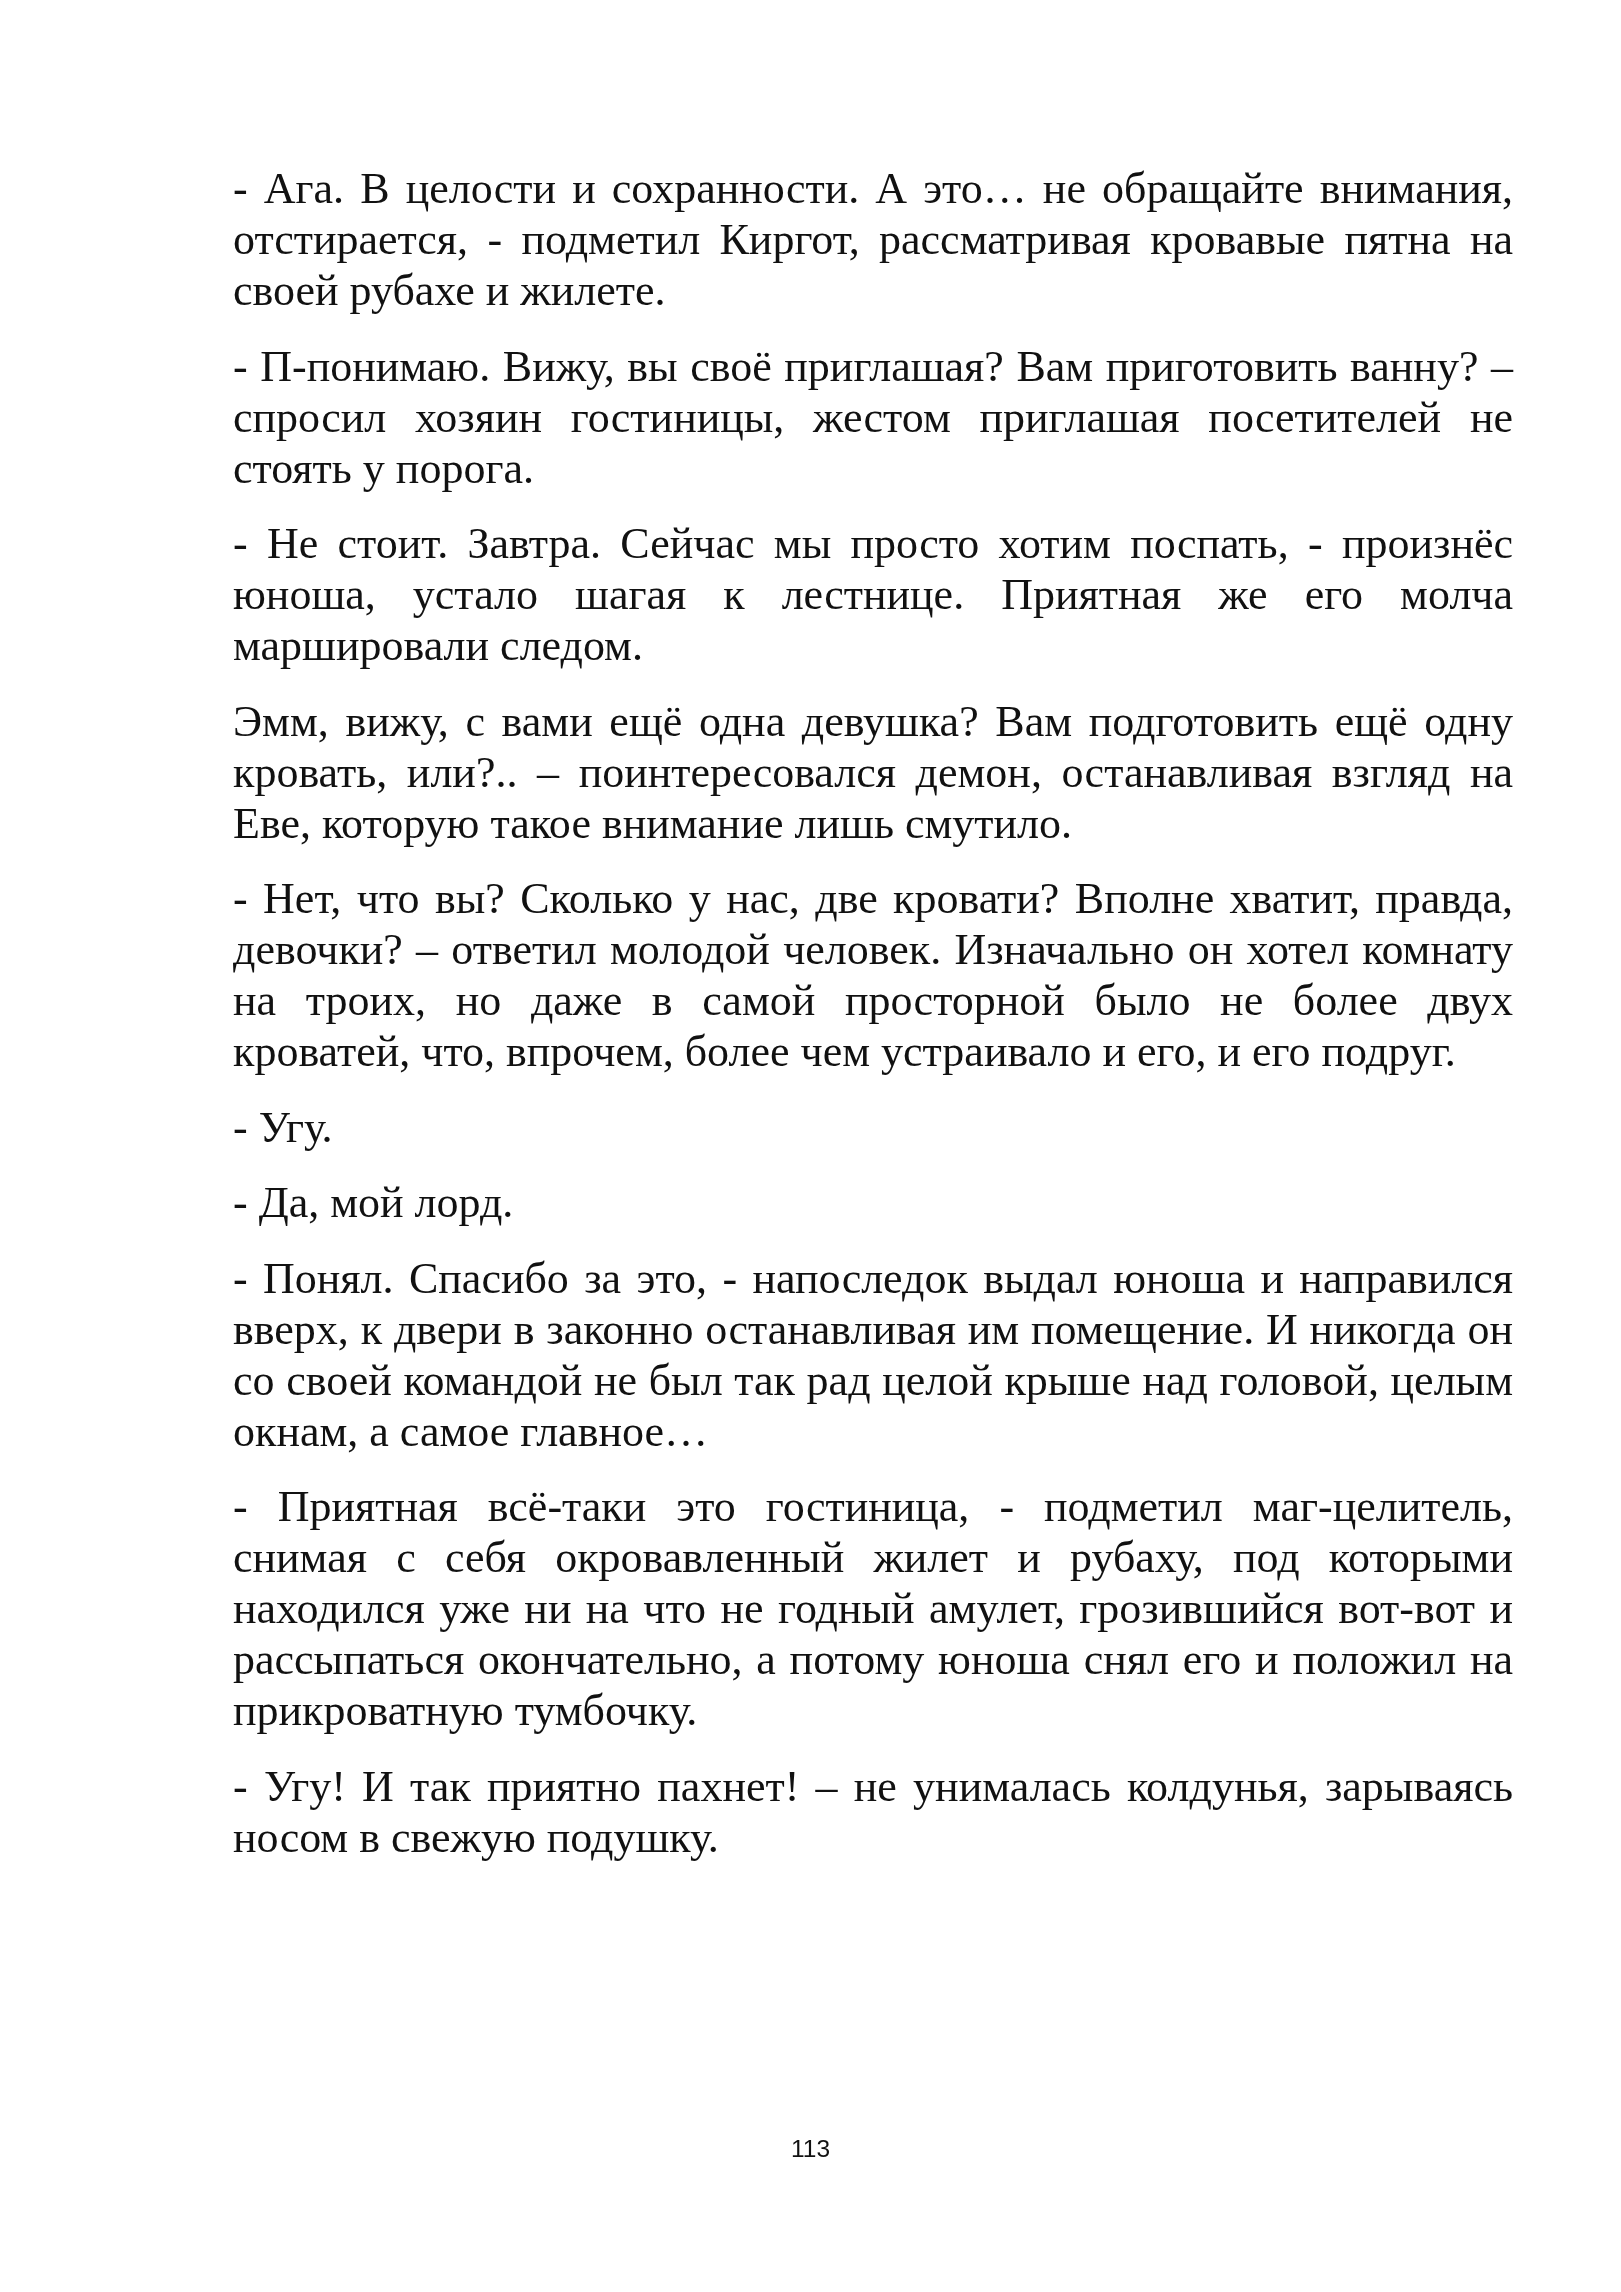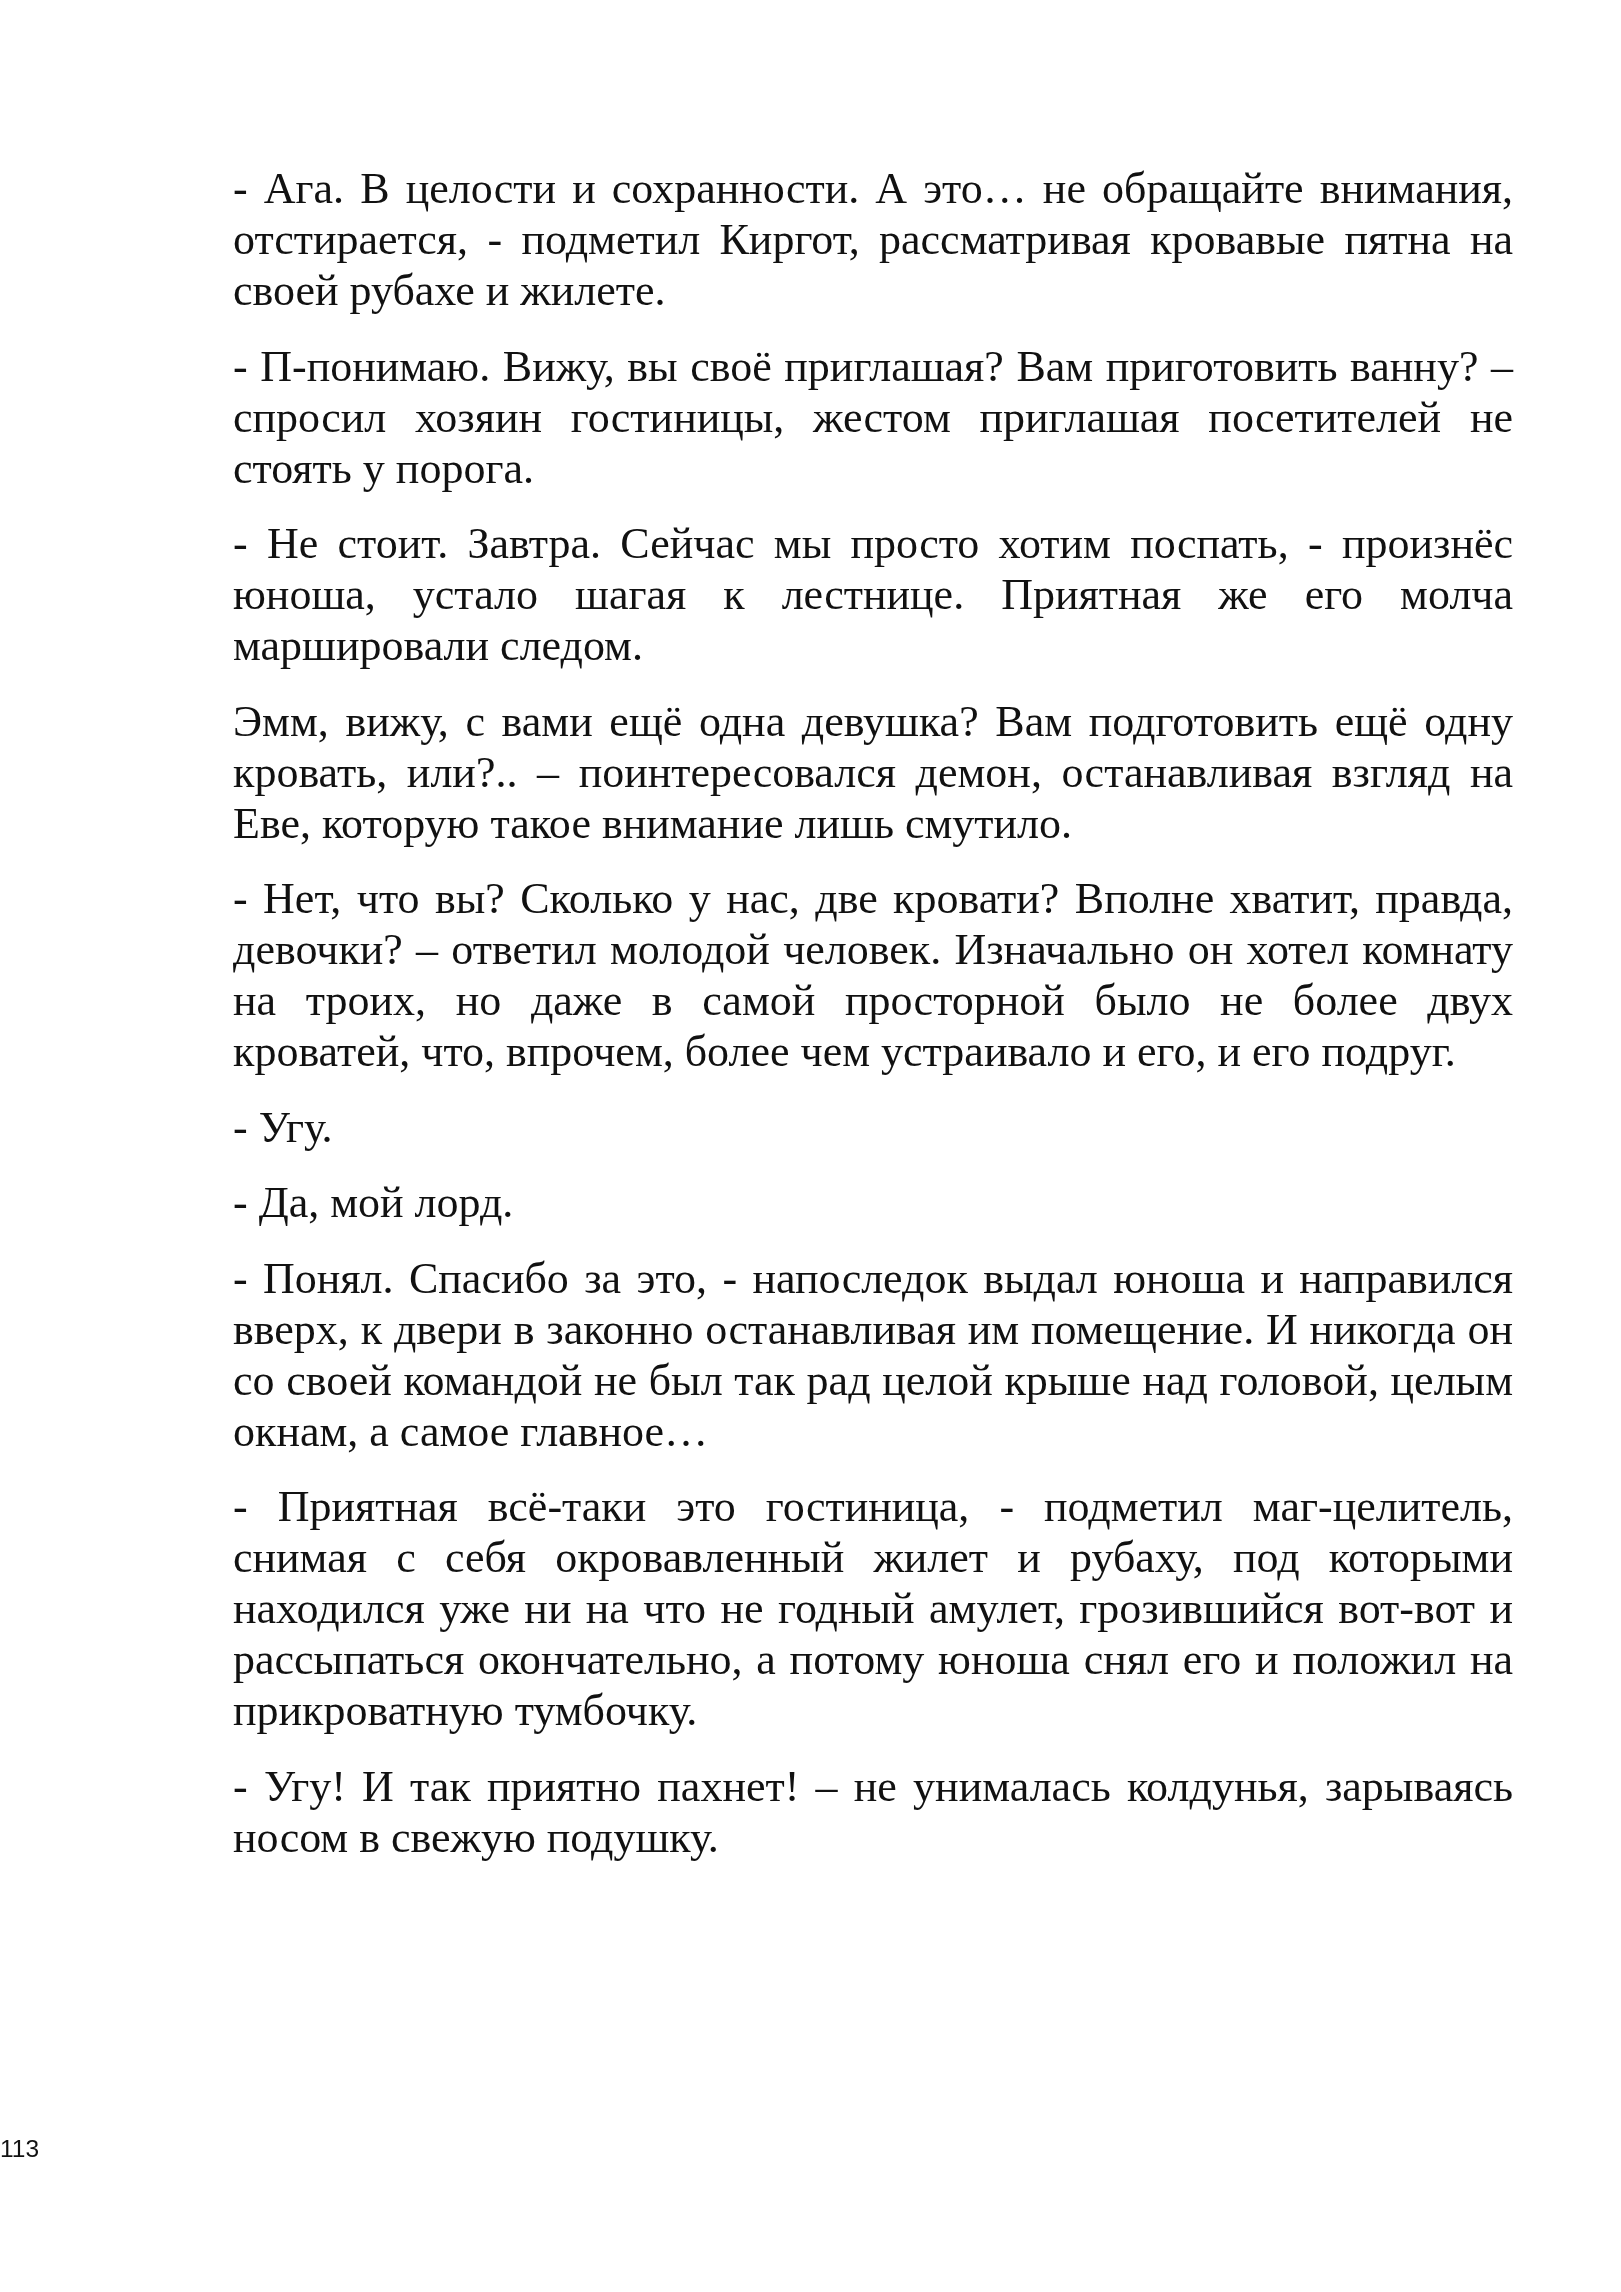--- a/index.html
+++ b/index.html
@@ -27,20 +27,21 @@
     .para {
       margin: 0 0 24.5px 0;
       text-align: justify;
       text-align-last: left;
     }
     .page-number {
       position: absolute;
       left: 0;
       width: 1621px;
       top: 2135px;
+      text-align: center;
       font-family: "Liberation Sans", sans-serif;
       font-size: 24.5px;
       color: #111111;
     }
   </style>
 </head>
 <body>
 
 <div class="page">
   <p class="para">- Ага. В целости и сохранности. А это… не обращайте внимания, отстирается, - подметил Киргот, рассматривая кровавые пятна на своей рубахе и жилете.</p>

